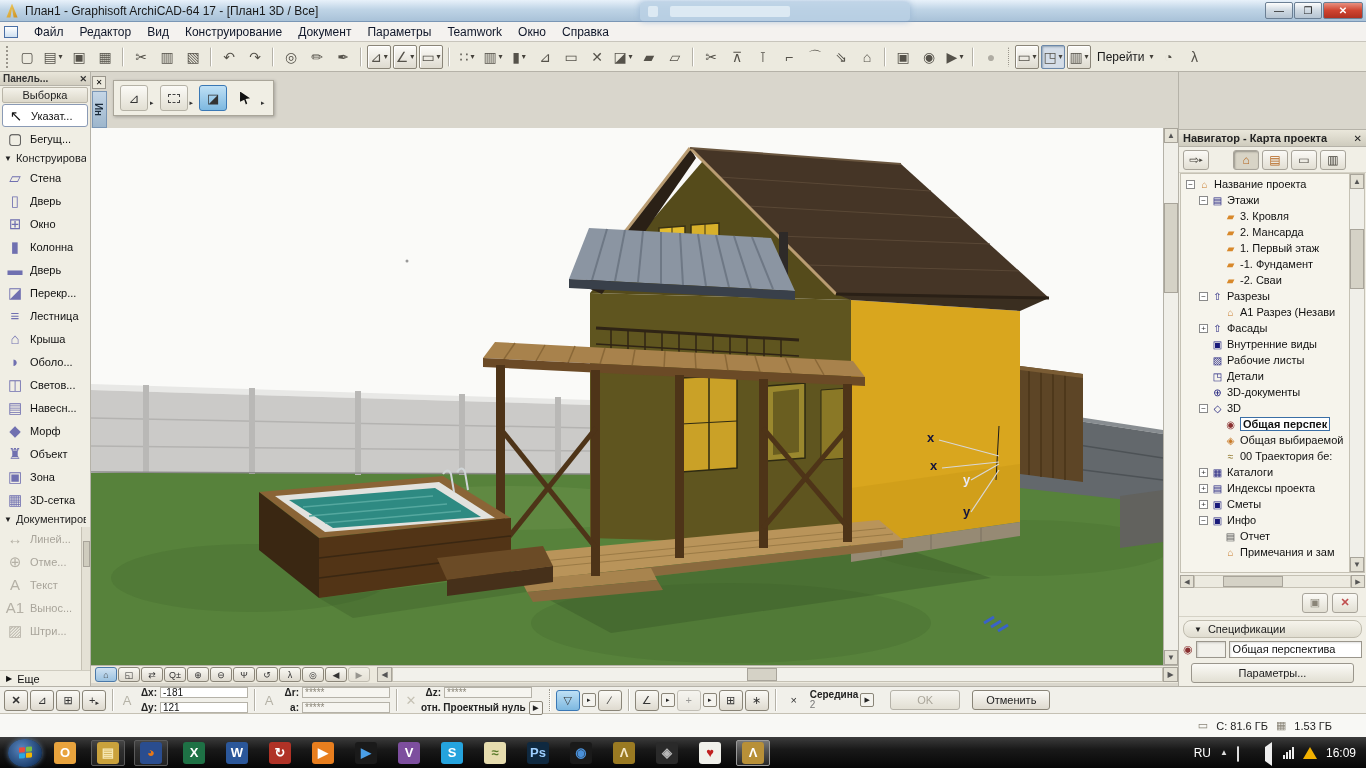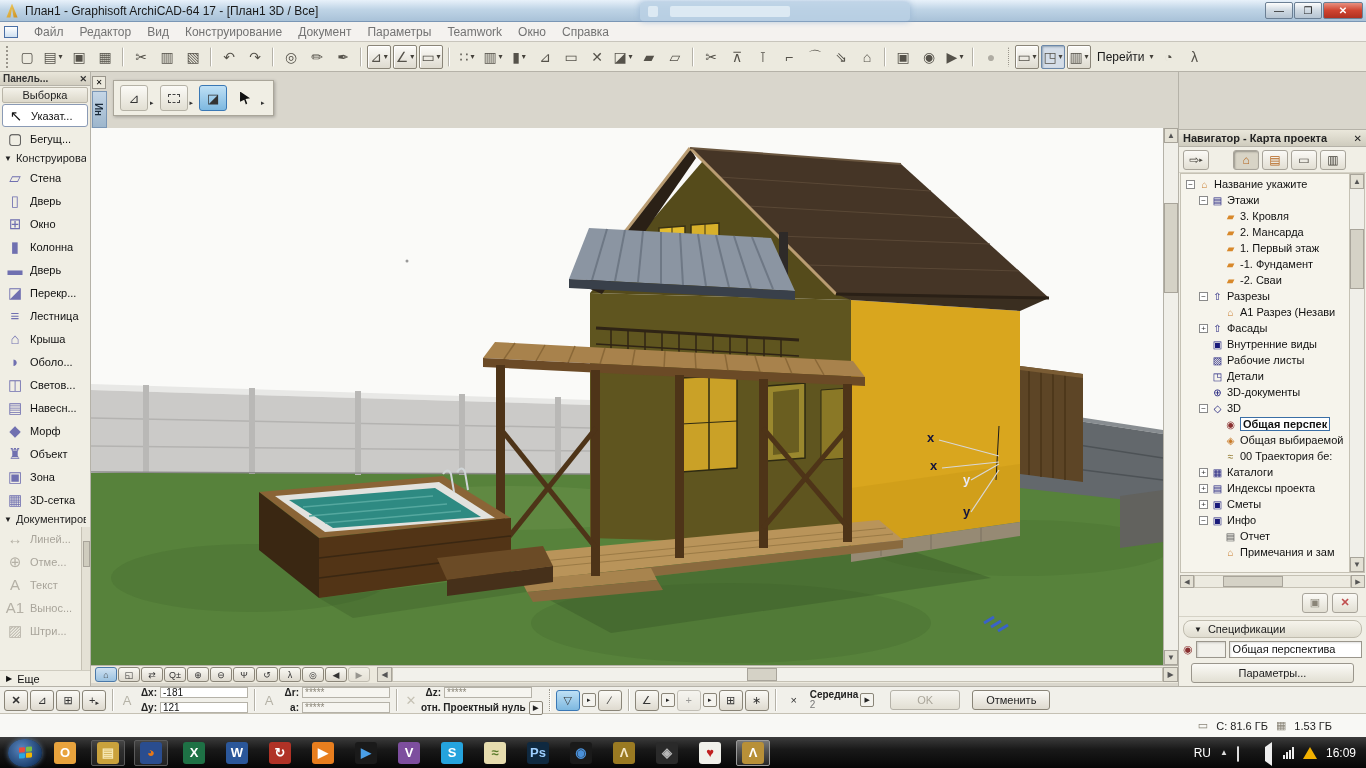--- a/index.html
+++ b/index.html
@@ -7,21 +7,21 @@
   
   #titlebar{height:22px;background:linear-gradient(#e8f1fa,#bfd4e6 45%,#a9c2d8);border-bottom:1px solid #7a96b5;display:flex;align-items:center;position:relative;}
   .ac-logo{width:16px;height:14px;margin:0 5px 0 4px;background:linear-gradient(135deg,#f5d76a,#c8881a);clip-path:polygon(15% 100%,50% 0,85% 100%,60% 100%,50% 35%,40% 100%);}
   #title-text{font-size:12px;color:#1a1a1a;}
   #title-ghost{position:absolute;left:640px;top:2px;width:270px;height:19px;background:rgba(186,208,228,.85);border-radius:4px;box-shadow:0 0 6px rgba(150,180,210,.9);}
   #title-ghost i{position:absolute;top:4px;height:11px;background:rgba(235,243,250,.7);border-radius:2px;}
   .winbtns{margin-left:auto;display:flex;padding-right:3px;gap:1px;}
   .winbtn{width:28px;height:17px;border:1px solid #6b7f94;border-radius:2px;background:linear-gradient(#fdfdfd,#cfd9e2 50%,#b5c4d2);font-size:10px;line-height:15px;text-align:center;color:#222;}
   .winbtn.close{width:40px;background:linear-gradient(#e89080,#cf4430 50%,#b03020);color:#fff;font-weight:bold;}
   
-  #menubar{height:20px;background:#f4f2ef;border-bottom:1px solid #c8c5bc;display:flex;align-items:center;font-size:12px;color:#737373;}
+  #menubar{height:20px;background:#f4f2ef;border-bottom:1px solid #c8c5bc;display:flex;align-items:center;font-size:12px;color:#0f172a;}
   .doc-ic{width:14px;height:12px;border:1px solid #4a6fa5;background:linear-gradient(#fff,#cfe0f0);margin:0 8px 0 4px;}
   .menu-item{padding:2px 8px;cursor:default;}
   
   #toolbar{height:30px;background:#eceadf;border-bottom:1px solid #b5b2a8;display:flex;align-items:center;padding-left:6px;overflow:hidden;}
   .drag-dots{width:4px;height:22px;border-left:2px dotted #9a968c;margin-right:4px;}
   .tbtn{height:24px;min-width:24px;display:inline-flex;align-items:center;justify-content:center;color:#55524a;font-size:14px;margin:0 1px;border:1px solid transparent;border-radius:2px;position:relative;}
   .tbtn .tg{pointer-events:none;}
   .tbtn .dd,.tbtn .tl{display:none;}
   .tbtn.dd .dd{display:inline;font-size:8px;margin-left:2px;color:#44413a;}
   .tbtn.lbl .tl{display:inline;font-size:12px;color:#1a1a1a;padding:0 3px;}
@@ -780,21 +780,21 @@
       <span class="navtb">▤</span>
       <span class="navtb mono">▭</span>
       <span class="navtb mono">▥</span>
     </div>
     <div id="tree">
       <div id="tree-inner">
 
       <div class="titem" style="padding-left: 3px;">
             <span class="exp vis">−</span>
             <span class="ticn i-project-icon" style="color: rgb(200, 122, 40);">⌂</span>
-            <span class="tlabel">Название укажите</span>
+            <span class="tlabel">Название проекта</span>
           </div>
           <div class="titem" style="padding-left: 16px;">
             <span class="exp vis">−</span>
             <span class="ticn i-stories-icon">▤</span>
             <span class="tlabel">Этажи</span>
           </div>
           <div class="titem" style="padding-left: 29px;">
             <span class="exp"></span>
             <span class="ticn i-story-folder-icon" style="color: rgb(216, 136, 42);">▰</span>
             <span class="tlabel">3. Кровля</span>

